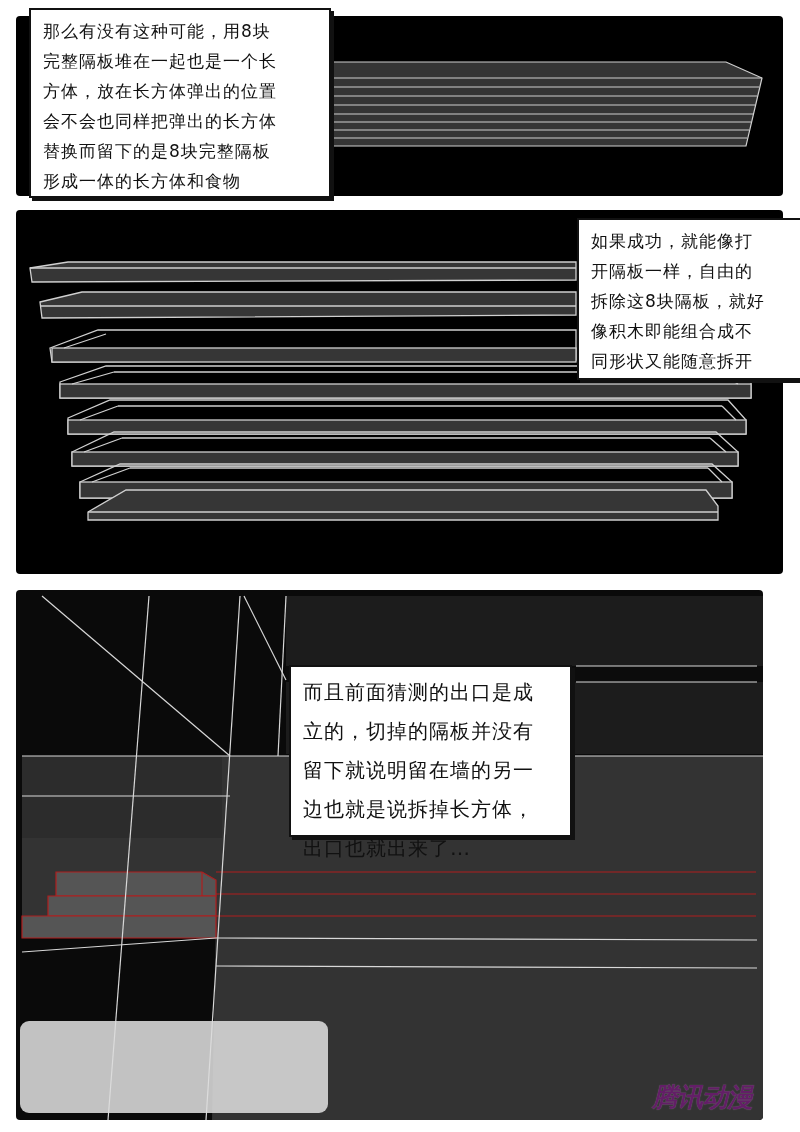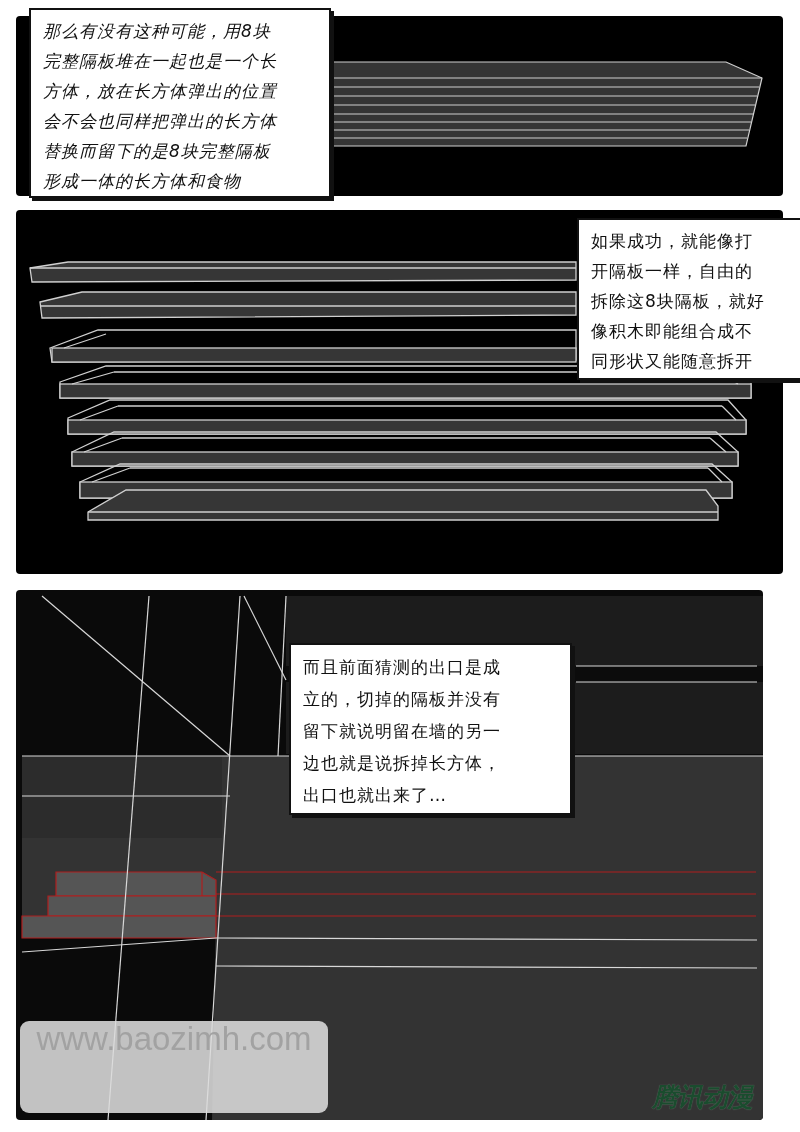--- a/index.html
+++ b/index.html
@@ -3,28 +3,28 @@
 <meta charset="utf-8">
 <style>
   html,body{margin:0;padding:0;background:#ffffff;}
   body{width:800px;height:1132px;position:relative;overflow:hidden;font-family:"DejaVu Sans","Liberation Sans",sans-serif;}
   .panel{position:absolute;background:#000;border-radius:4px;overflow:hidden;}
   .panel svg{position:absolute;left:0;top:0;}
   .caption{position:absolute;background:#fff;border:2px solid #111;box-shadow:3px 3px 0 #111;color:#111;font-size:17px;line-height:30px;letter-spacing:1px;padding:6px 12px;box-sizing:border-box;white-space:pre-line;}
   #p1{left:16px;top:16px;width:767px;height:180px;}
   #p2{left:16px;top:210px;width:767px;height:364px;}
   #p3{left:16px;top:590px;width:747px;height:530px;background:#0a0a0a;}
-  #cap1{left:29px;top:8px;width:302px;height:190px;font-style:italic;}
+  #cap1{left:29px;top:8px;width:302px;height:190px;}
   #cap2{left:549px;top:218px;width:241px;height:162px;margin-left:28px;}
-  #cap3{left:289px;top:643px;width:283px;height:172px;font-size:17px;line-height:32px;}
+  #cap3{left:289px;top:665px;width:283px;height:172px;font-size:20px;line-height:39px;}
   .wm{position:absolute;left:20px;top:1021px;width:308px;height:92px;background:rgba(220,220,220,0.88);border-radius:9px;text-align:center;}
   .wm-line1{font-size:30px;color:#8d8d8d;font-weight:bold;line-height:44px;margin-top:4px;font-family:"DejaVu Sans",sans-serif;}
   .wm-line2{font-size:33px;color:#a2a2a2;line-height:36px;font-family:"Liberation Sans",sans-serif;}
   .hand{color:#e6a515;font-size:30px;}
-  .brand{position:absolute;left:652px;top:1077px;width:128px;height:40px;font-size:26px;font-weight:bold;font-style:italic;color:#14532d;letter-spacing:-1px;line-height:40px;text-shadow:0 0 1px #888;opacity:0.8;}
+  .brand{position:absolute;left:652px;top:1077px;width:128px;height:40px;font-size:26px;font-weight:bold;font-style:italic;color:#701a75;letter-spacing:-1px;line-height:40px;text-shadow:0 0 1px #888;opacity:0.8;}
 </style>
 </head>
 <body>
 
 <div class="panel" id="p1">
   <svg width="767" height="180" viewBox="0 0 767 180">
     <g stroke="#d0d0d0" stroke-width="1.2" fill="#353535">
       <polygon points="300,46 710,46 746,62 730,130 300,130"></polygon>
       <line x1="300" y1="62" x2="746" y2="62"></line>
       <line x1="300" y1="71" x2="743" y2="71"></line>
@@ -132,16 +132,15 @@
     </g>
   </svg>
 </div>
 <div class="caption" id="cap3">而且前面猜测的出口是成
 立的，切掉的隔板并没有
 留下就说明留在墙的另一
 边也就是说拆掉长方体，
 出口也就出来了…</div>
 
 <div class="wm">
-  <div class="wm-line2">www.baozimh.com</div>
 </div>
 
 <div class="brand">腾讯动漫</div>
 
 </body></html>

